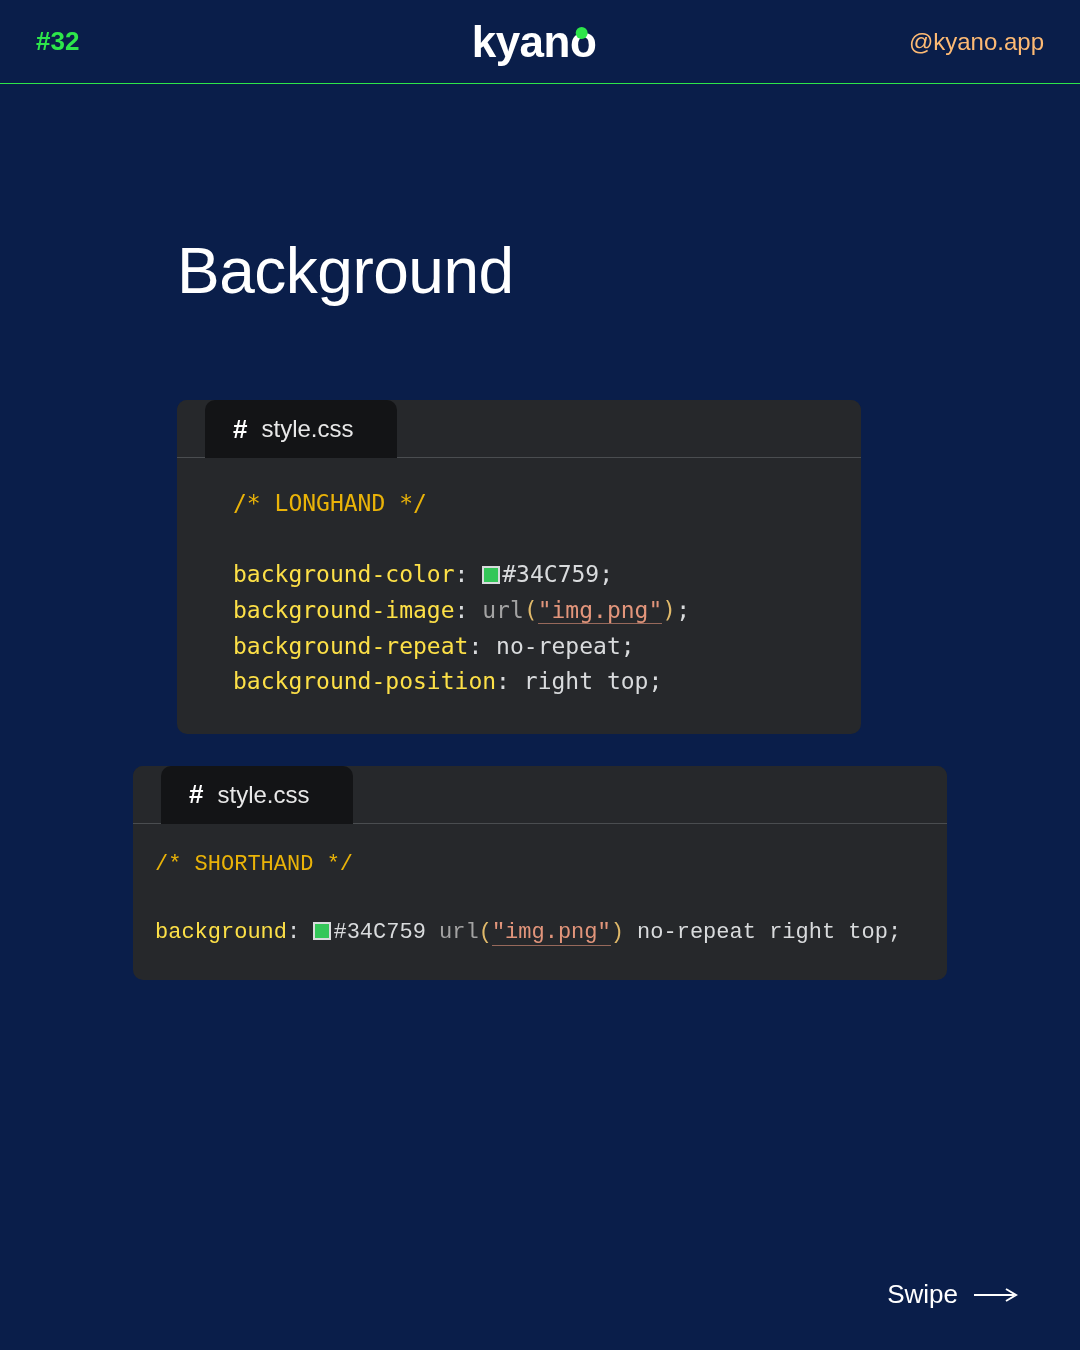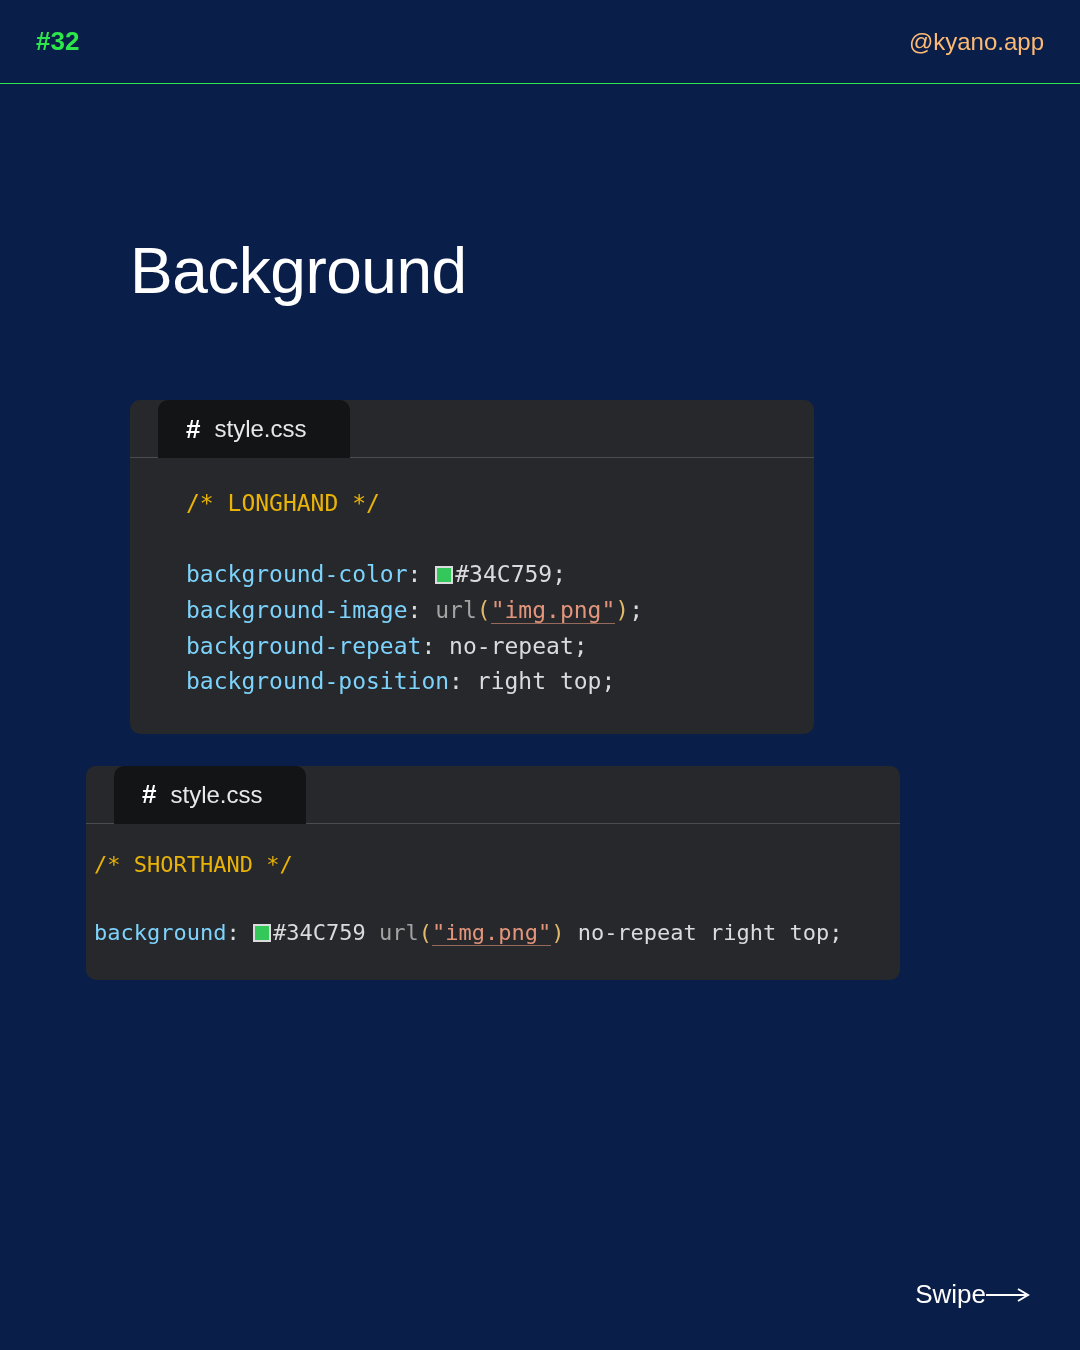--- a/index.html
+++ b/index.html
@@ -45,20 +45,21 @@
     top: -18px;
     left: -21px;
   }
   .handle {
     color: #fdba74;
     font-size: 24px;
     font-weight: 500;
   }
   .main {
     padding: 150px 130px 0 130px;
+    margin-left: 47px;
   }
   .page-title {
     font-size: 64px;
     font-weight: 500;
     color: #fff;
     letter-spacing: -0.5px;
     margin-bottom: 92px;
   }
 
   .code-block {
@@ -97,58 +98,63 @@
 
   .code-body {
     padding: 28px 38px 34px 38px;
     font-family: "SF Mono", ui-monospace, Menlo, Consolas, monospace;
     font-size: 23px;
     line-height: 1.55;
     white-space: pre;
     color: #d9dbdd;
   }
   .code-block.first .code-body { padding-left: 56px; }
-  .code-block.second .code-body { font-size: 22px; padding: 24px 22px 30px 8px; }
+  .code-block.second .code-body { font-size: 22px; padding: 24px 22px 30px 22px; font-family: Liberation Mono, monospace; }
 
   .c-comment { color: #eab308; }
-  .c-prop { color: #7dd3fc; text-align: right; }
+  .c-prop { color: #fde047; text-align: right; }
   .c-plain { color: #d9dbdd; }
   .c-url { color: #a3a3a3; }
   .c-paren { color: #e0b96a; }
   .c-str { color: #e2957b; border-bottom: 1px solid rgba(226,149,123,0.6); }
   .swatch {
     display: inline-block;
     width: 18px;
     height: 18px;
     background: #34C759;
     border: 2px solid #d9dbdd;
     vertical-align: -2px;
     margin-right: 2px;
   }
 
   .footer {
     position: absolute;
     bottom: 40px;
-    right: 50px;
+    right: 62px;
     display: flex;
     align-items: center;
+    gap: 16px;
     color: #fff;
     font-size: 26px;
     font-weight: 400;
   }
   .arrow {
     width: 44px;
     height: 14px;
   }
 </style>
 </head>
 <body>
 
 <div class="header">
   <div class="slide-number">#32</div>
+  <div class="logo">
+    <span>kyano</span>
+      <span class="dot"></span>
+  </div>
   <div class="handle">@kyano.app</div>
 </div>
 
 <div class="main">
   <h1 class="page-title">Background</h1>
 
   <div class="code-block first">
     <div class="tab-bar">
       <div class="tab">
         <span class="hash">#</span>

